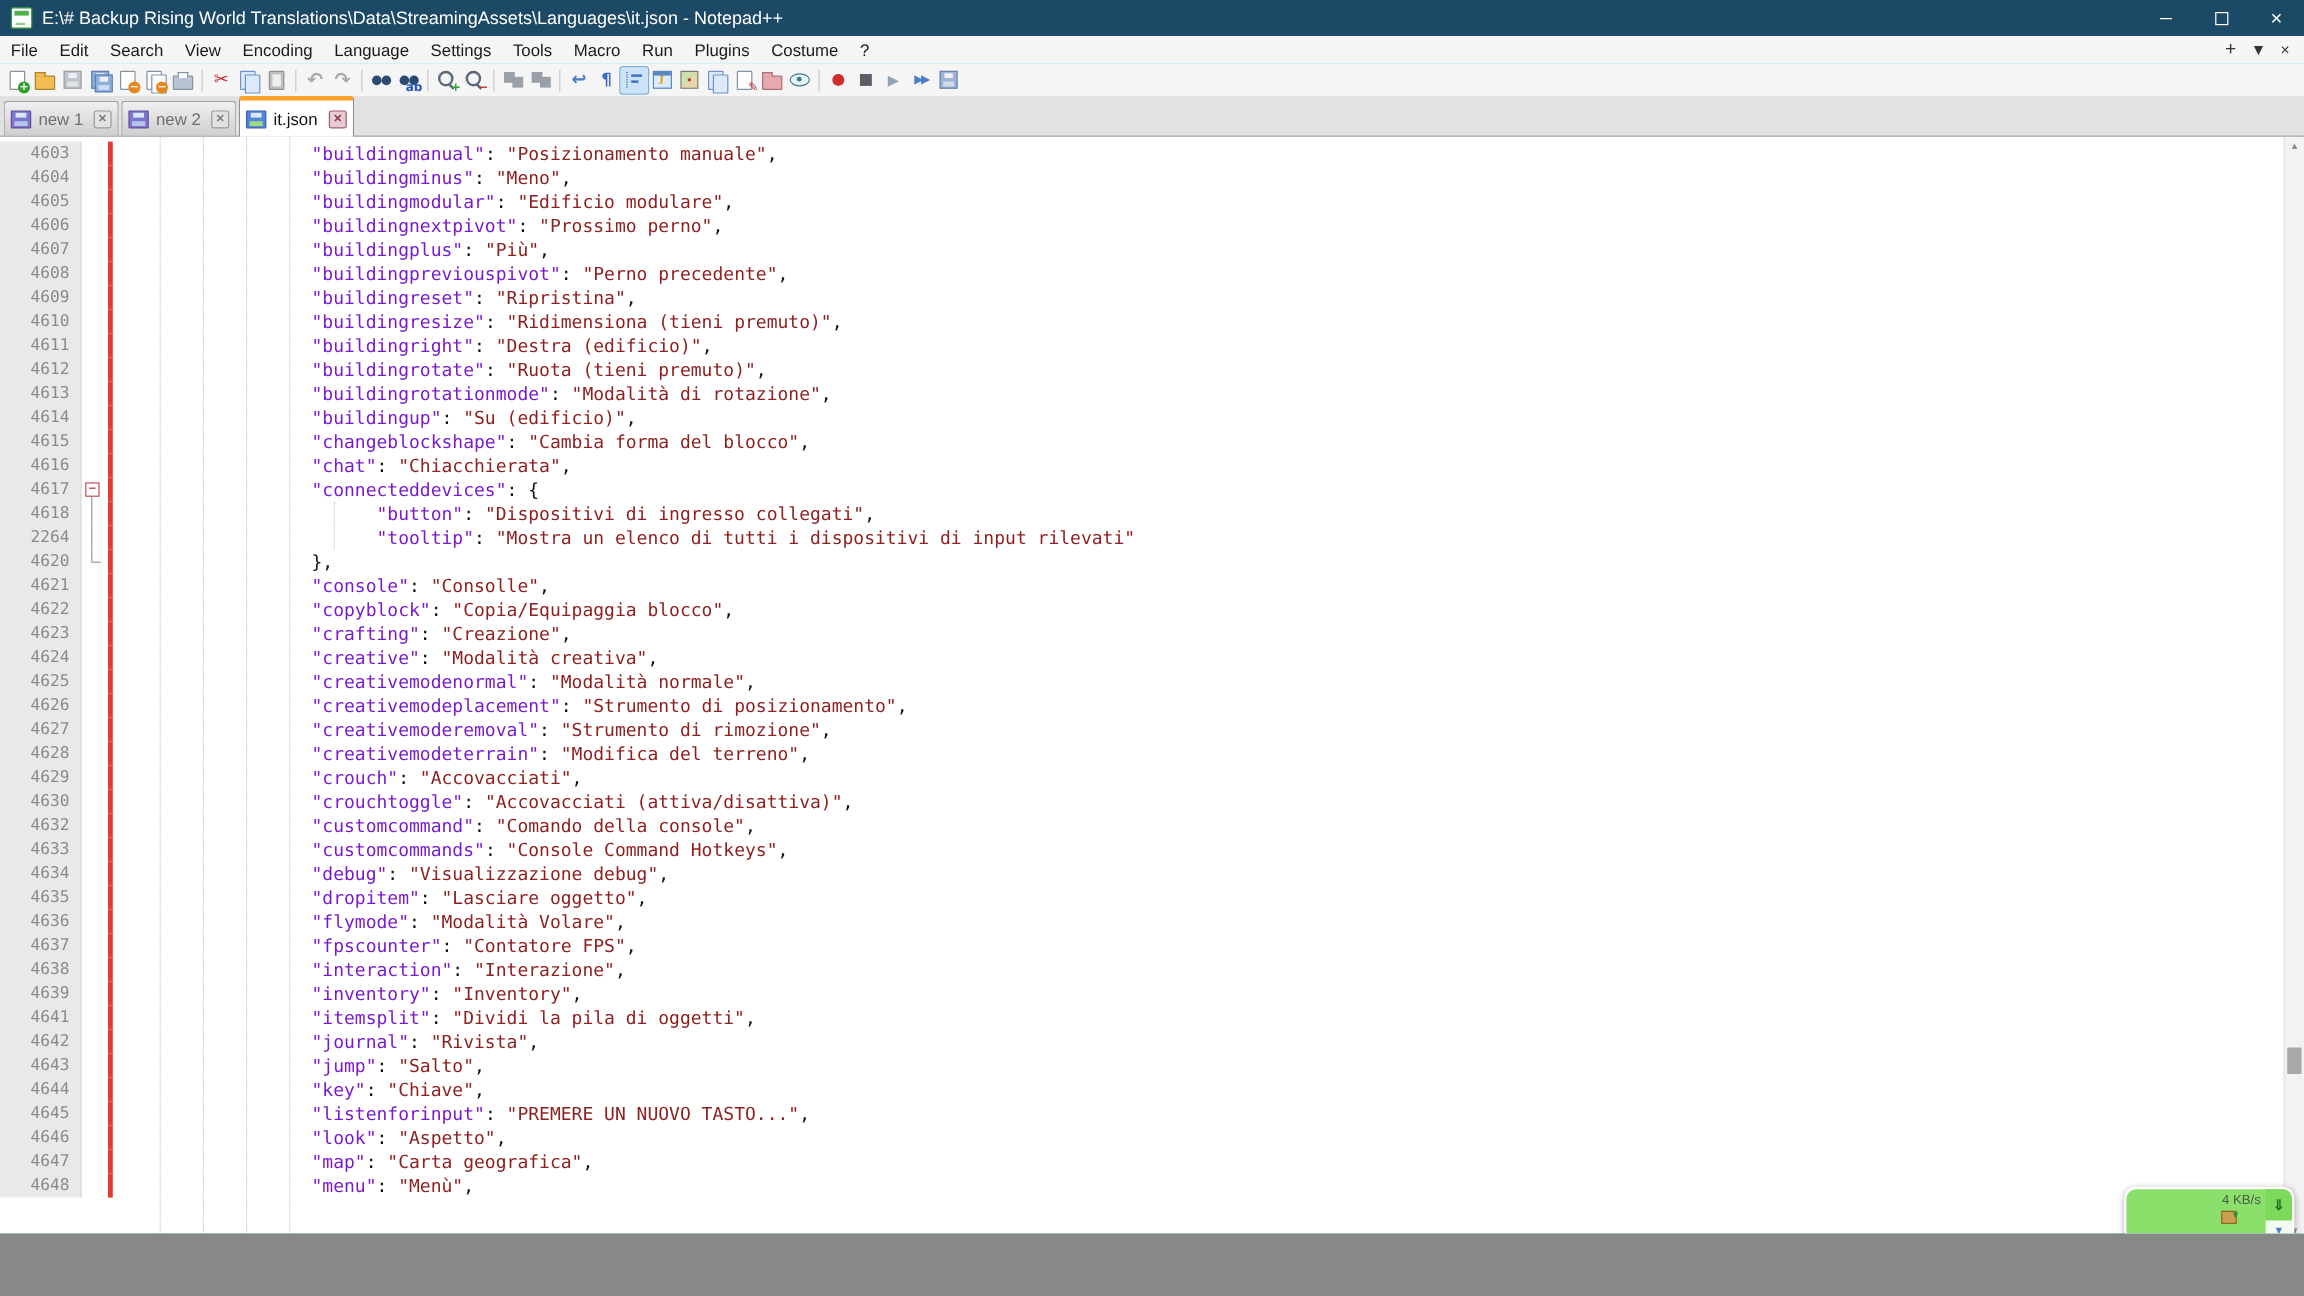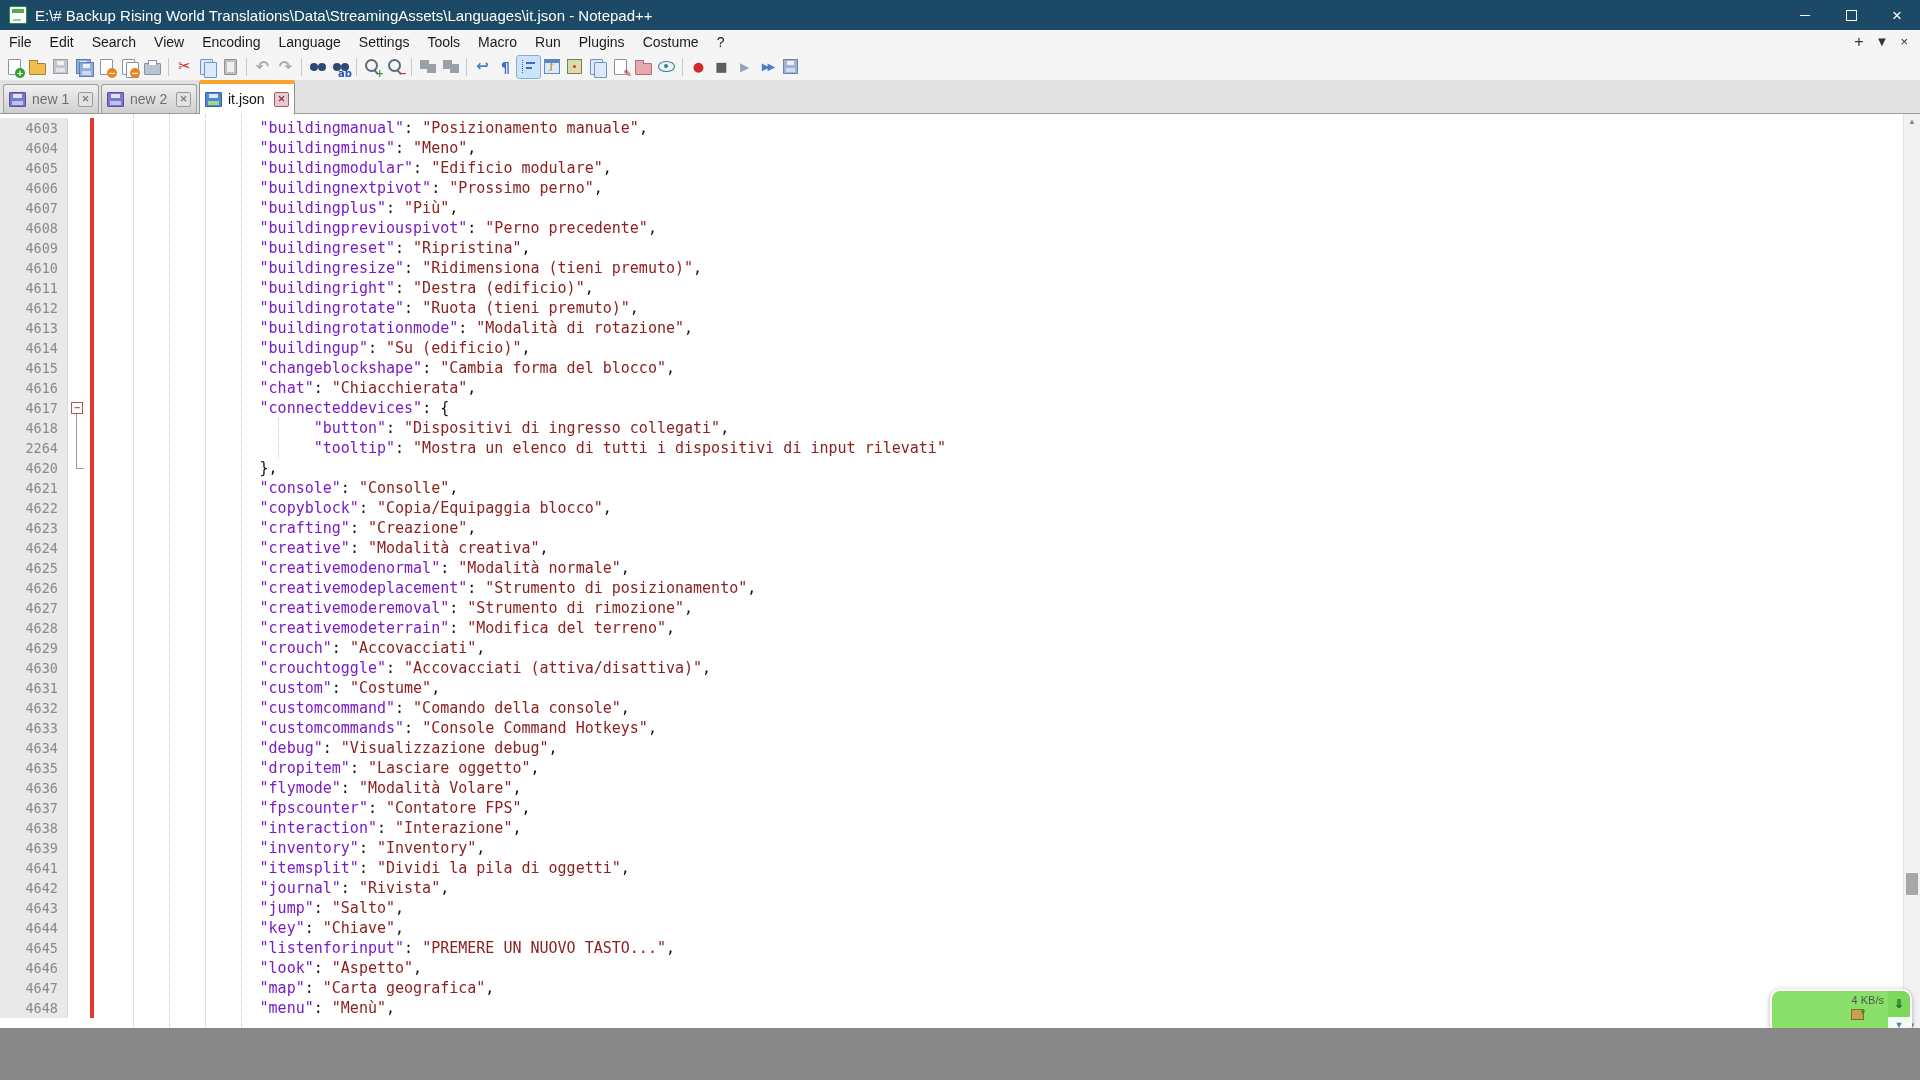--- a/index.html
+++ b/index.html
@@ -505,26 +505,20 @@
           <span class="chg"></span>
           <pre class="code">                  <span class="ky">"crouch"</span><span class="pu">: </span><span class="st">"Accovacciati"</span><span class="pu">,</span></pre>
         </div>
         <div class="row">
           <span class="ln">4630</span>
           <span class="fold"></span>
           <span class="chg"></span>
           <pre class="code">                  <span class="ky">"crouchtoggle"</span><span class="pu">: </span><span class="st">"Accovacciati (attiva/disattiva)"</span><span class="pu">,</span></pre>
         </div>
         <div class="row">
-          <span class="ln">4631</span>
-          <span class="fold"></span>
-          <span class="chg"></span>
-          <pre class="code">                  <span class="ky">"custom"</span><span class="pu">: </span><span class="st">"Costume"</span><span class="pu">,</span></pre>
-        </div>
-        <div class="row">
           <span class="ln">4632</span>
           <span class="fold"></span>
           <span class="chg"></span>
           <pre class="code">                  <span class="ky">"customcommand"</span><span class="pu">: </span><span class="st">"Comando della console"</span><span class="pu">,</span></pre>
         </div>
         <div class="row">
           <span class="ln">4633</span>
           <span class="fold"></span>
           <span class="chg"></span>
           <pre class="code">                  <span class="ky">"customcommands"</span><span class="pu">: </span><span class="st">"Console Command Hotkeys"</span><span class="pu">,</span></pre>

